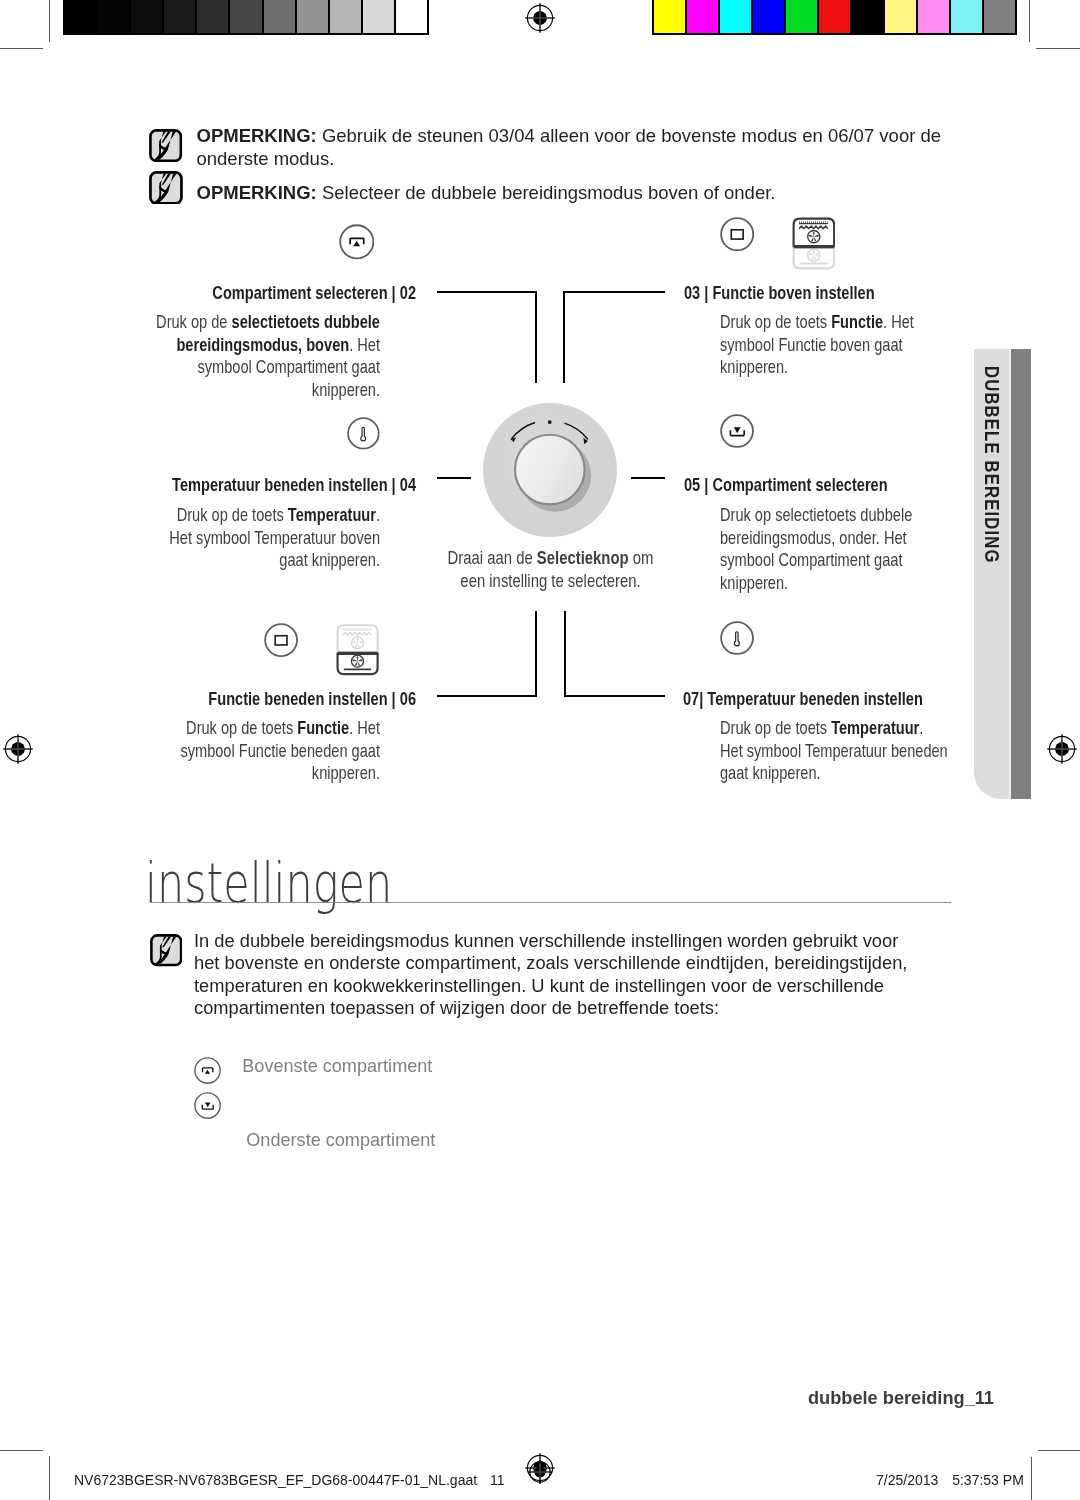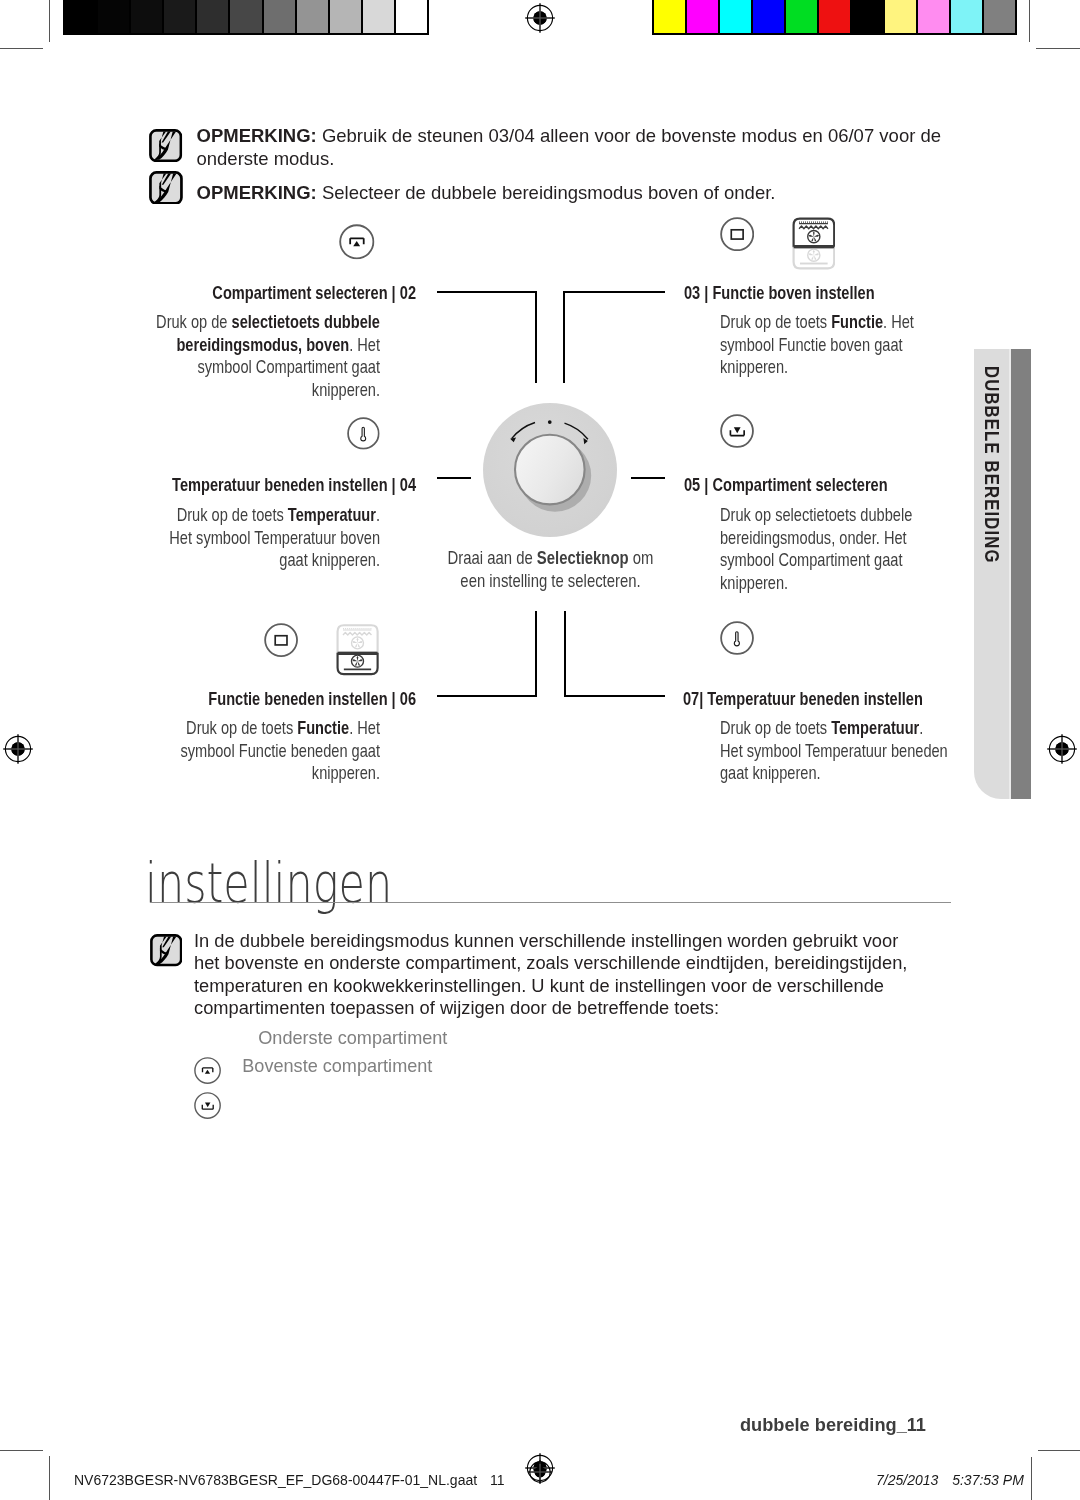--- a/index.html
+++ b/index.html
@@ -353,41 +353,41 @@
     <div class="note-txt" style="width:727px;font-size:18.3px;line-height:22.25px;">In de dubbele bereidingsmodus kunnen verschillende instellingen worden gebruikt voor het bovenste en onderste compartiment, zoals verschillende eindtijden, bereidingstijden, temperaturen en kookwekkerinstellingen. U kunt de instellingen voor de verschillende compartimenten toepassen of wijzigen door de betreffende toets:</div>
   </div>
 
   <svg class="abs" style="left:194.1px;top:1056.5px;" width="27.1" height="27.1">
       <use href="#ic-upper"></use>
     </svg>
   <div class="abs legend-lbl" style="left:242.3px;top:1055.8px;margin-left:0;">Bovenste compartiment</div>
   <svg class="abs" style="left:194.1px;top:1092.1px;" width="27.1" height="27.1">
       <use href="#ic-lower"></use>
     </svg>
-  <div class="abs legend-lbl" style="left:242.3px;top:1028px;margin-left:16px;">Onderste compartiment</div>
-
-
-
-  <div class="footer-page" style="left:740px;top:1388px;margin-top:27px;">dubbele bereiding_11</div>
+  <div class="abs legend-lbl" style="left:242.3px;top:1130px;margin-left:4px;">Onderste compartiment</div>
+
+
+
+  <div class="footer-page" style="left:808px;top:1388px;">dubbele bereiding_11</div>
 
   <div class="cropline" style="left:49px;top:1457px;width:1.2px;height:43px;"></div>
   <div class="pf" style="left:74px;top:1472px;">
     <span>NV6723BGESR-NV6783BGESR_EF_DG68-00447F-01_NL.gaat</span>
     <span style="margin-left:9px;">11</span>
   </div>
   <svg class="regmark" style="left:527px;top:1459px;" width="26" height="26" viewBox="0 0 32 32">
     <circle cx="16" cy="16" r="12.6" fill="none" stroke="#000" stroke-width="1.3"></circle>
     <circle cx="16" cy="16" r="6.7" fill="#000"></circle>
     <line x1="1.2" y1="16" x2="30.8" y2="16" stroke="#000" stroke-width="1.5"></line>
     <line x1="16" y1="1.2" x2="16" y2="30.8" stroke="#000" stroke-width="1.5"></line>
     <circle cx="16" cy="16" r="6.7" fill="#000"></circle>
     <line x1="6" y1="16" x2="26" y2="16" stroke="#555" stroke-width="1.5"></line>
     <line x1="16" y1="6" x2="16" y2="26" stroke="#555" stroke-width="1.5"></line>
   </svg>
-  <div class="pf" style="left:876px;top:1472px;font-style:italic;">
+  <div class="pf" style="left:876px;top:1472px;">
     <span>7/25/2013</span>
     <span style="margin-left:10px;">5:37:53 PM</span>
   </div>
 
   <div class="abs" style="left:413px;top:547px;width:275px;text-align:center;font-size:18.6px;line-height:22.6px;color:#3f3f3f;transform:scaleX(0.80);transform-origin:50% 0;">
     <span>Draai aan de </span><b>Selectieknop</b><span> om een instelling te selecteren.</span>
   </div>
 
 </div>
 

